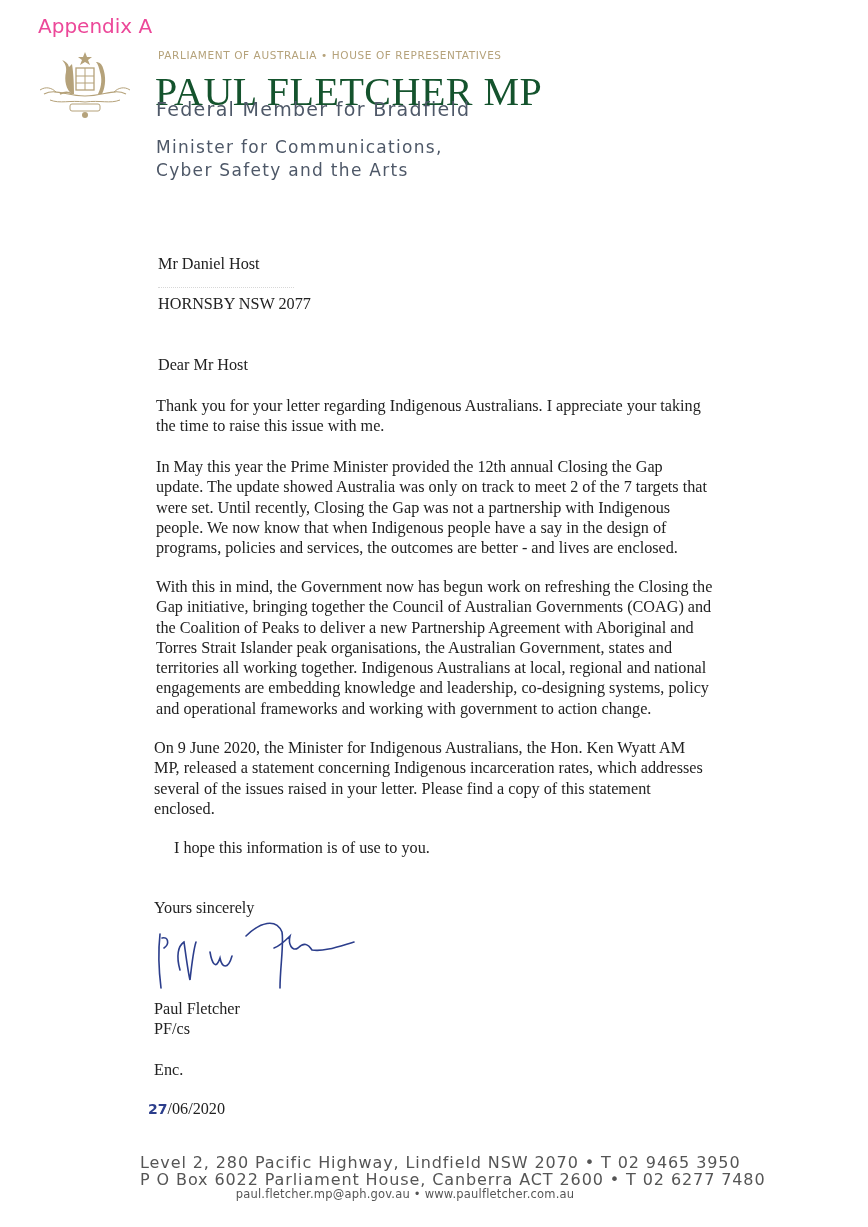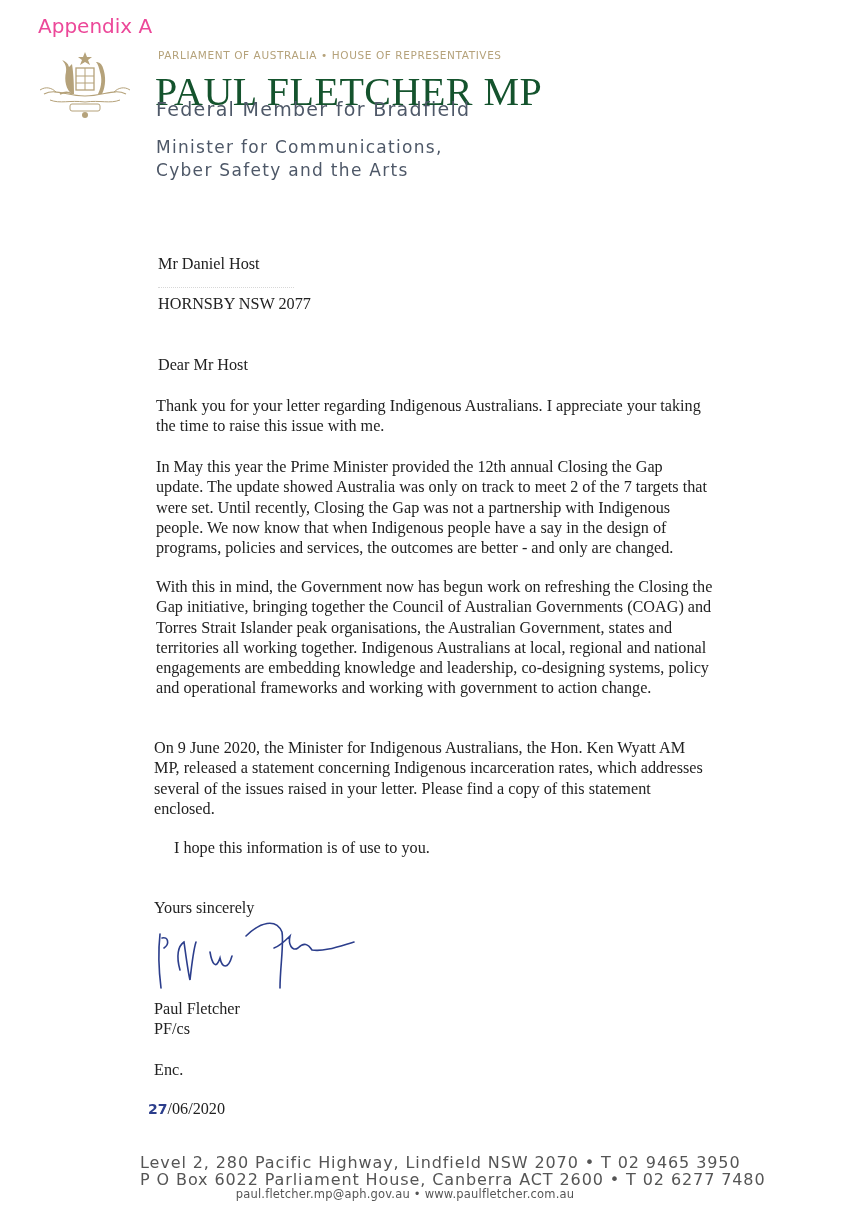--- a/index.html
+++ b/index.html
@@ -60,26 +60,27 @@
 <div class="para" style="top:396px;">
   <span>Thank you for your letter regarding Indigenous Australians. I appreciate your taking</span>
   <span>the time to raise this issue with me.</span>
 </div>
 
 <div class="para" style="top:457px;">
   <span>In May this year the Prime Minister provided the 12th annual Closing the Gap</span>
   <span>update. The update showed Australia was only on track to meet 2 of the 7 targets that</span>
   <span>were set. Until recently, Closing the Gap was not a partnership with Indigenous</span>
   <span>people. We now know that when Indigenous people have a say in the design of</span>
-  <span>programs, policies and services, the outcomes are better - and only are changed.</span>
+  <span>programs, policies and services, the outcomes are better - and lives are enclosed.</span>
 </div>
 
 <div class="para" style="top:577px;">
   <span>With this in mind, the Government now has begun work on refreshing the Closing the</span>
   <span>Gap initiative, bringing together the Council of Australian Governments (COAG) and</span>
+  <span>the Coalition of Peaks to deliver a new Partnership Agreement with Aboriginal and</span>
   <span>Torres Strait Islander peak organisations, the Australian Government, states and</span>
   <span>territories all working together. Indigenous Australians at local, regional and national</span>
   <span>engagements are embedding knowledge and leadership, co-designing systems, policy</span>
   <span>and operational frameworks and working with government to action change.</span>
 </div>
 
 <div class="para" style="top:738px; left:154px;">
   <span>On 9 June 2020, the Minister for Indigenous Australians, the Hon. Ken Wyatt AM</span>
   <span>MP, released a statement concerning Indigenous incarceration rates, which addresses</span>
   <span>several of the issues raised in your letter. Please find a copy of this statement</span>

